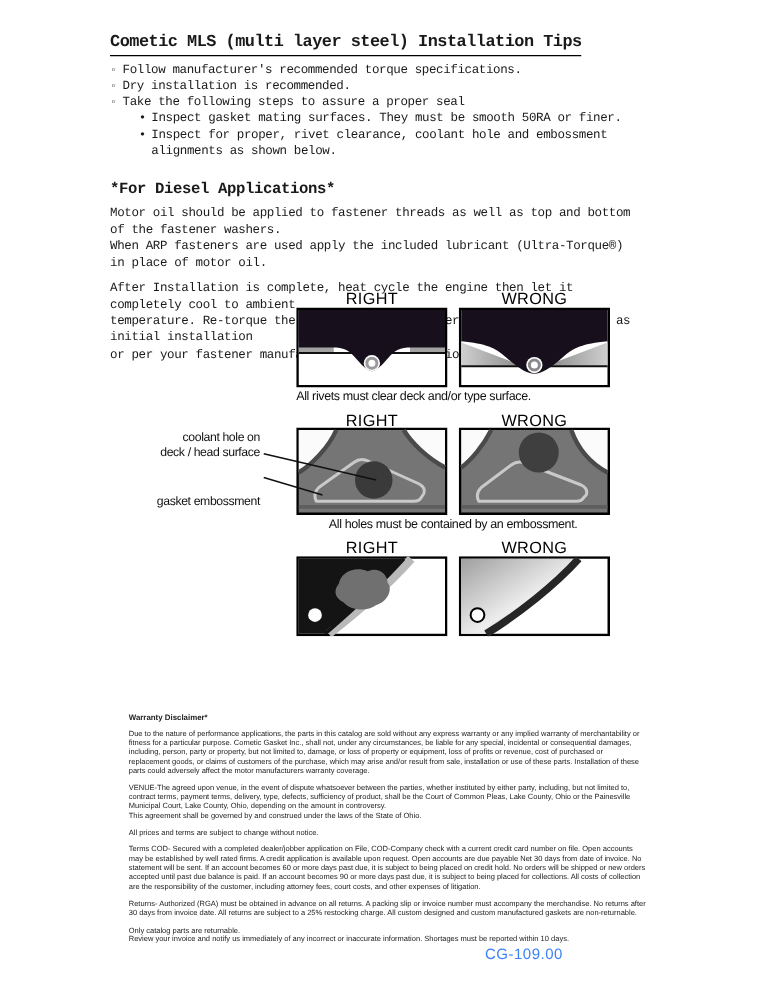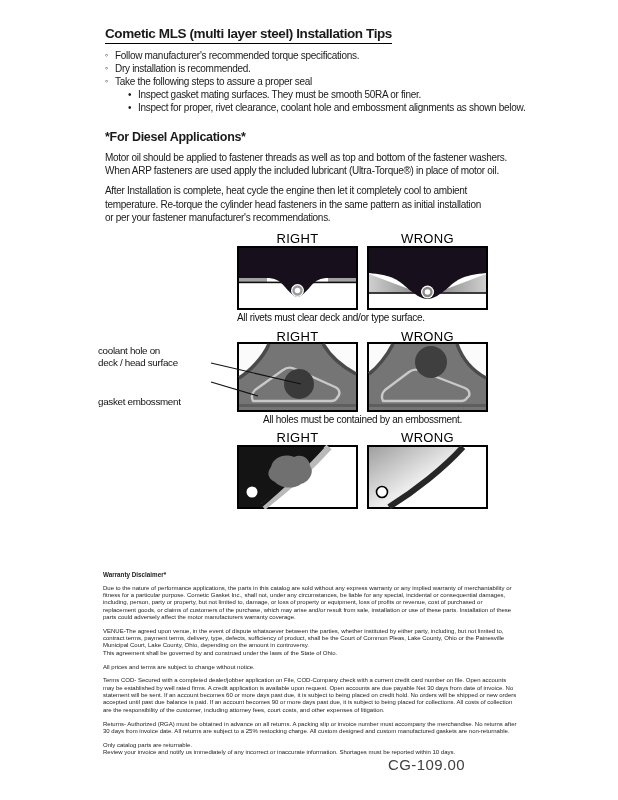--- a/index.html
+++ b/index.html
@@ -1,51 +1,51 @@
 <!DOCTYPE html>
 <html><head>
 <meta charset="utf-8">
 <style>
   html,body{margin:0;padding:0;background:#ffffff;}
   .page{position:relative;width:618px;height:800px;background:#ffffff;overflow:hidden;
         font-family:"Liberation Sans","DejaVu Sans",sans-serif;color:#1a1a1a;}
   .pre{white-space:pre-line;}
 
   
-  .head{position:absolute;left:105px;top:24px;width:424px;}
+  .head{position:absolute;left:88px;top:24px;width:424px;font-family:Liberation Mono, monospace;}
   .title{display:inline-block;font-size:13.5px;font-weight:bold;letter-spacing:-0.4px;
          border-bottom:1.6px solid #000;padding-bottom:2px;}
   .tips{margin-top:5px;font-size:10px;letter-spacing:-0.3px;line-height:13px;}
   .brow{display:flex;}
   .brow .mk{width:10px;flex:0 0 10px;text-align:left;font-size:9px;line-height:13px;}
   .brow.sub{padding-left:23px;}
   .brow.sub .mk{font-size:10px;}
   .dheading{margin-top:16px;font-size:12.5px;font-weight:bold;letter-spacing:-0.3px;}
   .dpara{margin-top:7px;font-size:10px;letter-spacing:-0.3px;line-height:13.2px;}
   .dnote{margin-top:9px;font-size:10px;letter-spacing:-0.3px;}
 
   
   .dgroup{position:absolute;left:237px;top:229px;width:251px;height:312px;}
   .dlabel{position:absolute;width:121px;text-align:center;font-size:13px;letter-spacing:0.3px;color:#000000;}
   .dbox{position:absolute;width:121px;}
   .dbox svg{display:block;}
   .dcap{position:absolute;font-size:10px;letter-spacing:-0.3px;line-height:12.5px;color:#111;}
 
   .ann{position:absolute;font-size:9.8px;letter-spacing:-0.3px;line-height:11.5px;
-       color:#111;}
+       text-align:right;color:#111;}
   .ann1{left:98px;top:345px;width:110px;}
   .ann2{left:98px;top:396px;width:110px;}
   .leaders{position:absolute;left:115px;top:340px;}
 
   
   .legal{position:absolute;left:103px;top:571px;width:414px;color:#222;}
   .legal h4{margin:0;font-size:6.3px;font-weight:bold;}
   .legal p{margin:6.5px 0 0 0;font-size:6px;line-height:7.35px;}
 
-  .code{position:absolute;left:388px;top:756px;font-size:15px;letter-spacing:0.4px;color:#404040;}
+  .code{position:absolute;left:388px;top:756px;font-size:12px;letter-spacing:0.4px;color:#3b82f6;}
 </style>
 </head>
 <body>
 
 <div class="page">
 
   <div class="head">
     <div class="title">Cometic MLS (multi layer steel) Installation Tips</div>
 
     <div class="tips">

